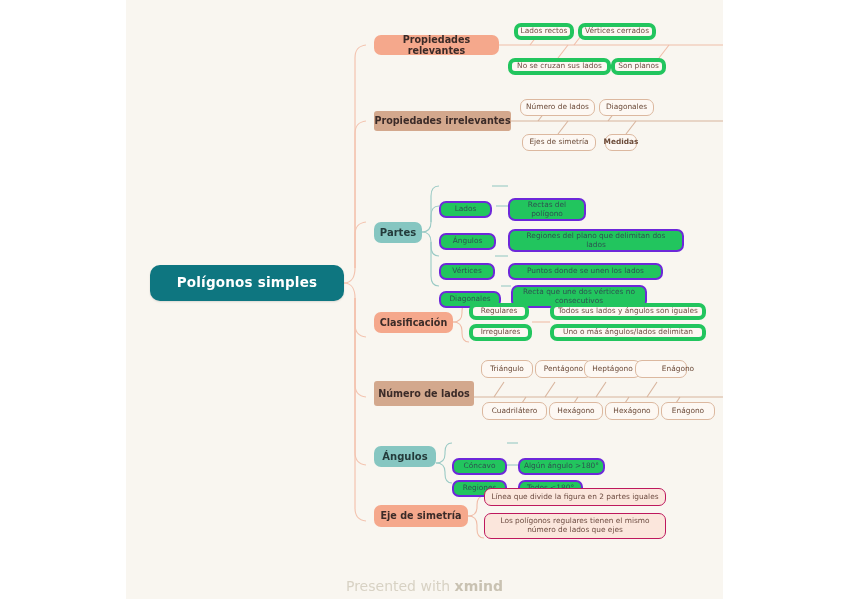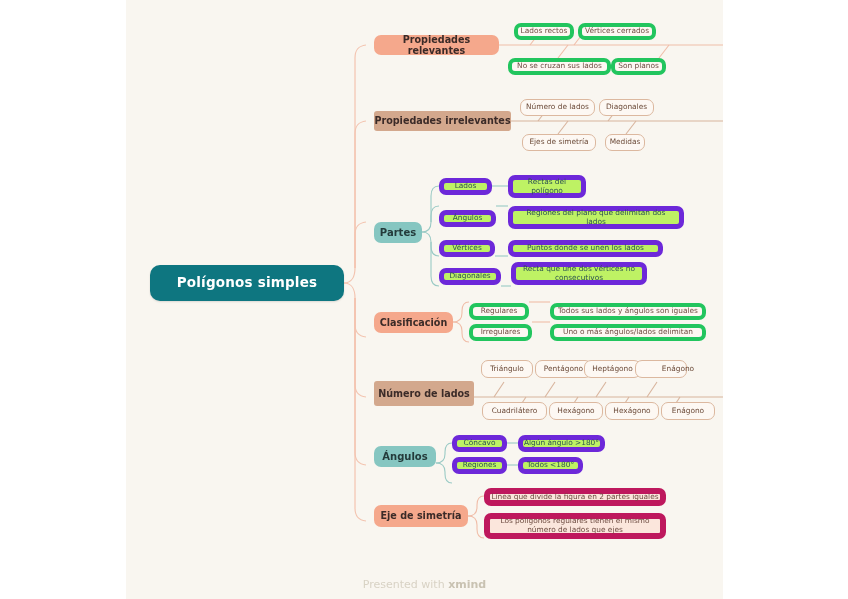--- a/index.html
+++ b/index.html
@@ -11,28 +11,28 @@
   
   .central{background:#0e7680;color:#ffffff;border-radius:10px;font-size:13.5px;font-weight:bold;
            letter-spacing:.2px;box-shadow:0 1px 2px rgba(0,0,0,.12);}
   
   .main-salmon{background:#f5a88c;color:#3b2b28;border-radius:7px;font-size:9.6px;font-weight:bold;}
   .main-tan{background:#d3a88d;color:#3b2b28;border-radius:3px;font-size:9.6px;font-weight:bold;}
   .main-teal{background:#86c6c1;color:#243b3b;border-radius:7px;font-size:10px;font-weight:bold;}
   
   .leaf-salmon{background:#fdf7f2;color:#6d4b40;border:4px solid #22c55e;border-radius:7px;font-size:7.4px;}
   .leaf-tan{background:#fdf8f3;color:#6b4a38;border:1px solid #dcb89f;border-radius:7px;font-size:7.4px;}
-  .leaf-teal{background:#bef264;color:#2d5350;border:5px solid #6d28d9;border-radius:7px;font-size:7.4px;}
-  .leaf-salmon-fill{background:#fbe6dc;color:#6d4b40;border:6px solid #be185d;border-radius:7px;font-size:7.4px;}
+  .leaf-teal{background:#22c55e;color:#2d5350;border:2px solid #6d28d9;border-radius:7px;font-size:7.4px;margin-top:23px;}
+  .leaf-salmon-fill{background:#fbe6dc;color:#6d4b40;border:1px solid #be185d;border-radius:7px;font-size:7.4px;}
   svg.wires{position:absolute;left:0;top:0;width:597px;height:599px;pointer-events:none;}
   .w-salmon{fill:none;stroke:#f0bda8;stroke-width:1.1;}
   .w-tan{fill:none;stroke:#d8b49c;stroke-width:1.1;}
   .w-teal{fill:none;stroke:#9acac5;stroke-width:1.1;}
   .w-spine{fill:none;stroke:#f3c4b0;stroke-width:1.2;}
-  #footer{position:absolute;left:0;top:578px;width:597px;text-align:center;color:#d8d2c4;font-size:11px;}
+  #footer{position:absolute;left:0;top:578px;width:597px;text-align:center;color:#d8d2c4;font-size:14px;}
   #footer b{color:#c9c2b2;}
 </style>
 </head>
 <body>
 
 <div id="stage">
   <div id="canvas">
 
     <svg class="wires" viewBox="0 0 597 599">
 
@@ -114,21 +114,21 @@
     </div>
     <div class="node leaf-tan" style="left:394px;top:99px;width:75px;height:17px;">
       <span>Número de lados</span>
     </div>
     <div class="node leaf-tan" style="left:473px;top:99px;width:55px;height:17px;">
       <span>Diagonales</span>
     </div>
     <div class="node leaf-tan" style="left:396px;top:134px;width:74px;height:17px;">
       <span>Ejes de simetría</span>
     </div>
-    <div class="node leaf-tan" style="left:479px;top:134px;width:40px;height:17px;">
+    <div class="node leaf-tan" style="left:479px;top:134px;width:32px;height:17px;font-weight:bold;">
       <span>Medidas</span>
     </div>
 
     <div class="node main-teal" style="left:248px;top:222px;width:48px;height:21px;">
       <span>Partes</span>
     </div>
     <div class="node leaf-teal" style="left:313px;top:178px;width:53px;height:17px;">
       <span>Lados</span>
     </div>
     <div class="node leaf-teal" style="left:382px;top:175px;width:78px;height:23px;">

